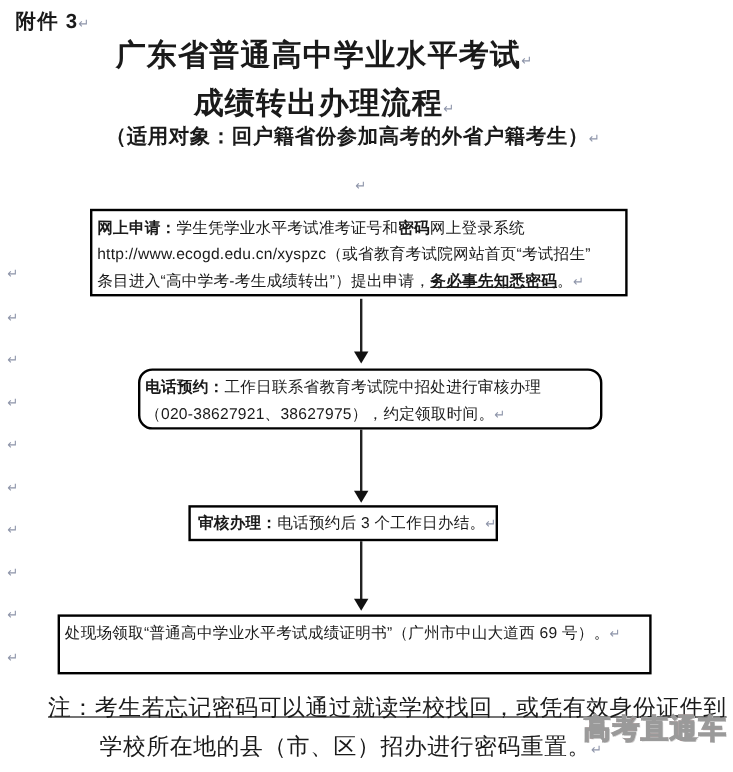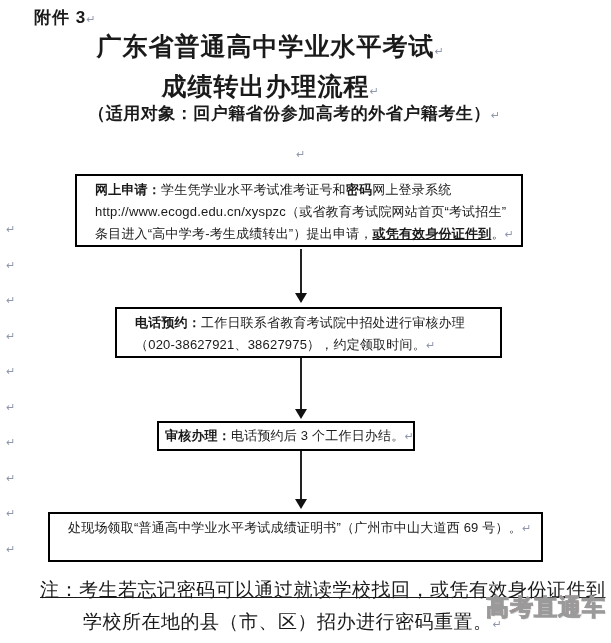--- a/index.html
+++ b/index.html
@@ -1,35 +1,35 @@
 <!DOCTYPE html>
 <html><head>
 <meta charset="utf-8">
 <style>
   html,body{margin:0;padding:0;background:#fff;}
   #page{
     position:relative;width:611px;height:643px;background:#ffffff;
     font-family:"Liberation Sans",sans-serif;color:#1a1a1a;overflow:hidden;
   }
-  .attachment{position:absolute;left:13px;top:6px;font-size:17px;font-weight:bold;letter-spacing:1px;margin-left:21px;}
+  .attachment{position:absolute;left:13px;top:6px;font-size:17px;font-weight:bold;letter-spacing:1px;}
   .title{position:absolute;left:0;top:29px;width:540px;text-align:center;font-size:25px;font-weight:bold;line-height:35px;letter-spacing:1px;}
   .subtitle{position:absolute;left:0;top:102px;width:540px;text-align:center;font-size:17px;font-weight:bold;letter-spacing:0.5px;margin-left:24px;}
   .pilcrow{color:#9097ab;font-size:11px;font-weight:normal;text-decoration:none;letter-spacing:0;}
   .center-pilcrow{position:absolute;left:296px;top:148px;}
   .margin-marks{position:absolute;left:6px;top:212px;width:14px;display:flex;flex-direction:column;}
   .margin-marks span{display:block;height:35.5px;line-height:35.5px;color:#9097ab;font-size:11px;}
   .flow-box{
     position:absolute;box-sizing:border-box;border:2px solid #000;background:#fff;
-    padding:3px 18px;font-size:13px;line-height:22px;letter-spacing:0.2px;overflow:hidden;
+    padding:3px 4px;font-size:13px;line-height:22px;letter-spacing:0.2px;overflow:hidden;
   }
   .flow-line{white-space:nowrap;}
   .seg-b{font-weight:bold;}
   .seg-u{text-decoration:underline;}
   #box1{left:75px;top:174px;width:448px;height:73px;}
-  #box2{left:115px;top:307px;width:387px;height:51px;}
+  #box2{left:115px;top:307px;width:387px;height:51px;border-radius:12px;}
   #box3{left:157px;top:421px;width:258px;height:30px;padding:2px 6px;}
   #box4{left:48px;top:512px;width:495px;height:50px;}
   .arrow-line{position:absolute;left:300px;width:2px;background:#222;}
   .arrow-head{position:absolute;left:295px;width:0;height:0;border-left:6px solid transparent;border-right:6px solid transparent;border-top:10px solid #111;}
   #arrow1-line{top:249px;height:45px;} #arrow1-head{top:293px;}
   #arrow2-line{top:358px;height:52px;} #arrow2-head{top:409px;}
   #arrow3-line{top:451px;height:49px;} #arrow3-head{top:499px;}
   .note-line1{position:absolute;left:40px;top:577px;font-size:19px;letter-spacing:0.5px;text-decoration:underline;}
   .note-line2{position:absolute;left:83px;top:609px;font-size:19px;letter-spacing:0.5px;}
   .watermark{
@@ -62,21 +62,21 @@
     <span>↵</span>
     <span>↵</span>
     <span>↵</span>
     <span>↵</span>
     <span>↵</span>
   </div>
 
   <div id="box1" class="flow-box">
       <div class="flow-line"><span class="seg-b">网上申请：</span><span>学生凭学业水平考试准考证号和</span><span class="seg-b">密码</span><span>网上登录系统</span></div>
       <div class="flow-line"><span>http://www.ecogd.edu.cn/xyspzc（或省教育考试院网站首页“考试招生”</span></div>
-      <div class="flow-line"><span>条目进入“高中学考-考生成绩转出”）提出申请，</span><span class="seg-b seg-u">或凭有效身份证件到</span><span>。</span><span class="pilcrow">↵</span></div>
+      <div class="flow-line"><span>条目进入“高中学考-考生成绩转出”）提出申请，</span><span class="seg-b seg-u">务必事先知悉密码</span><span>。</span><span class="pilcrow">↵</span></div>
     </div>
 
   <div id="arrow1-line" class="arrow-line"></div>
   <div id="arrow1-head" class="arrow-head"></div>
 
   <div id="box2" class="flow-box">
       <div class="flow-line"><span class="seg-b">电话预约：</span><span>工作日联系省教育考试院中招处进行审核办理</span></div>
       <div class="flow-line"><span>（020-38627921、38627975），约定领取时间。</span><span class="pilcrow">↵</span></div>
     </div>
 

